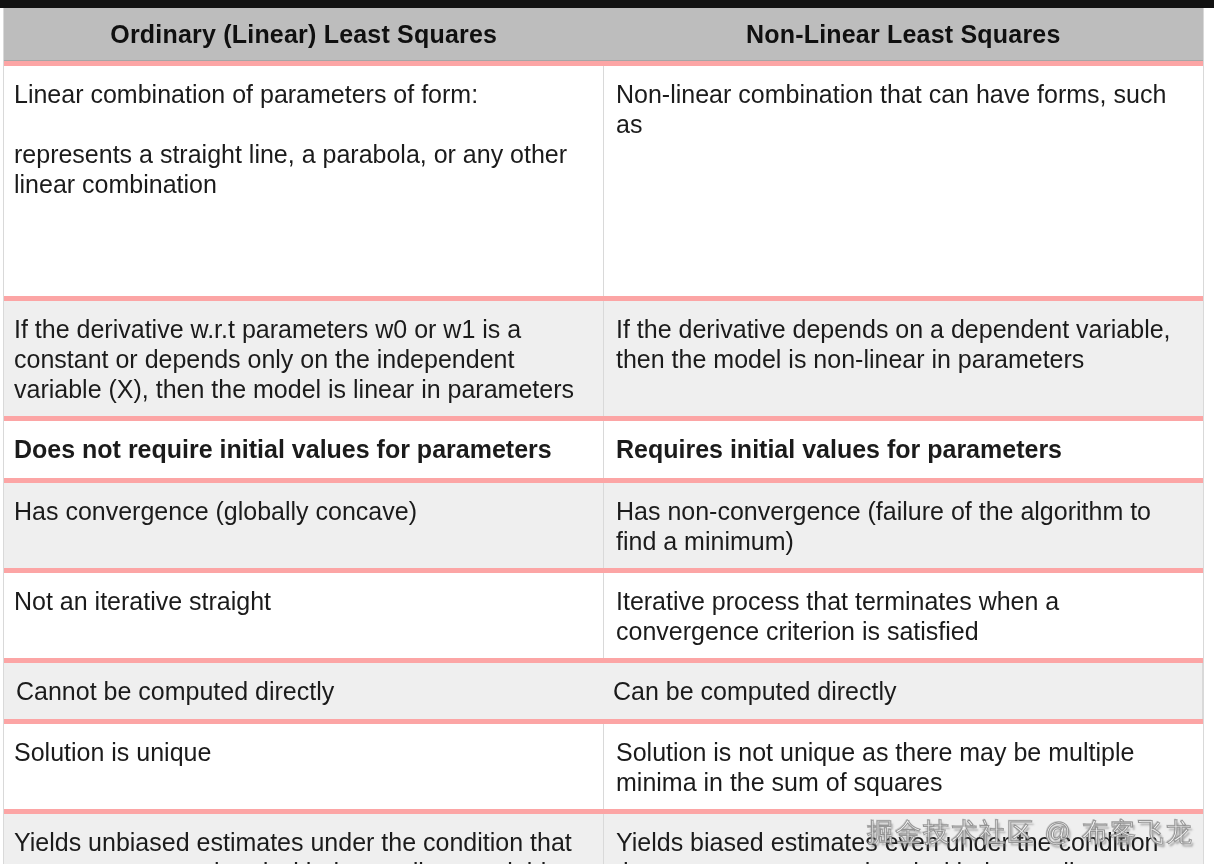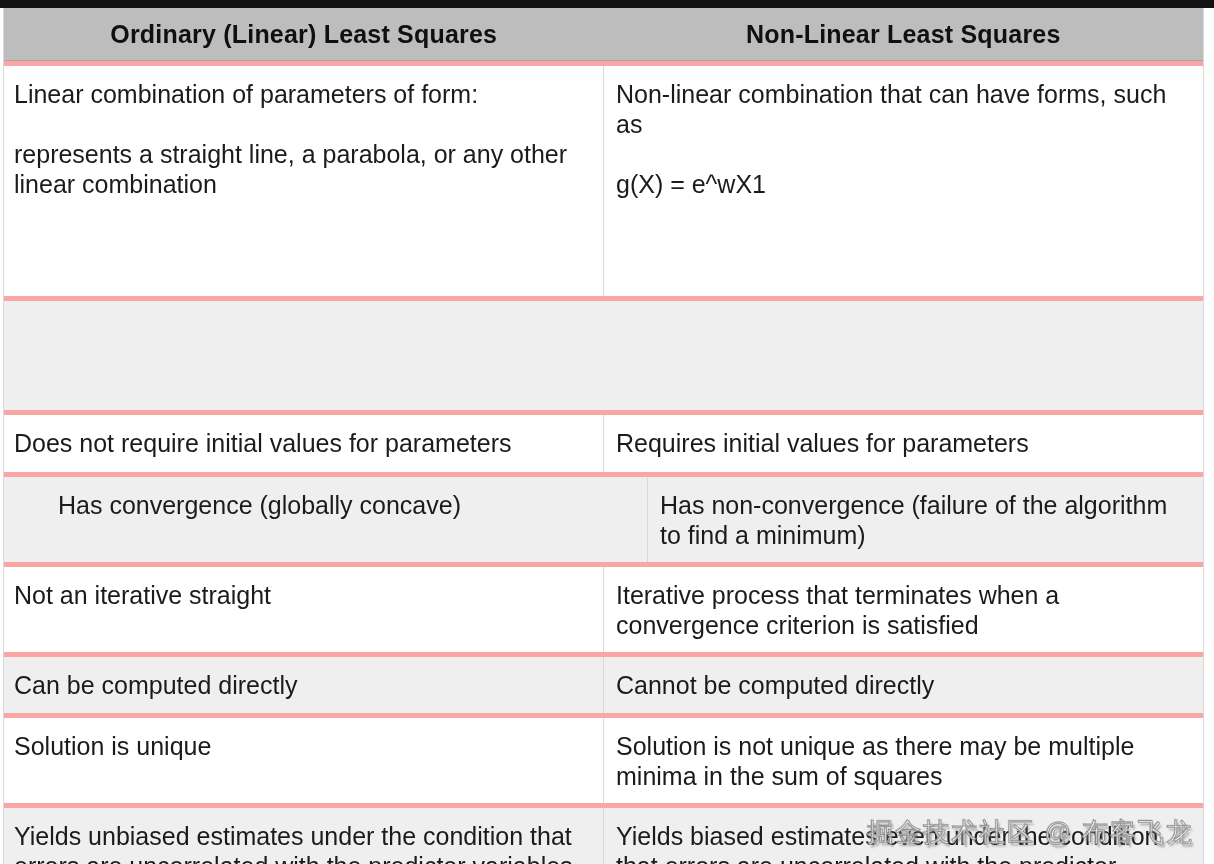--- a/index.html
+++ b/index.html
@@ -69,22 +69,22 @@
   }
   .cell-right {
     flex: 1;
     padding-left: 12px;
   }
   .cell p { margin: 0 0 30px 0; }
   .cell p:last-child { margin-bottom: 0; }
   
   .r1 { min-height: 230px; }
   .r2 { min-height: 109px; }
-  .r3 { min-height: 57px;  }
-  .r4 { min-height: 79px; padding-left: 44px;  }
+  .r3 { min-height: 57px; font-weight: bold;  }
+  .r4 { min-height: 79px;  }
   .r5 { min-height: 80px;  }
   .r6 { min-height: 56px;  }
   .r7 { min-height: 80px; justify-content: center;  }
   .r8 { min-height: 109px; }
   .watermark {
     position: absolute;
     right: 20px;
     bottom: 14px;
     font-size: 26px;
     font-weight: normal;
@@ -110,25 +110,30 @@
       <div class="header-cell">Non-Linear Least Squares</div>
     </div>
 
     <div class="row plain r1">
       <div class="cell cell-left">
         <p>Linear combination of parameters of form:</p>
         <p>represents a straight line, a parabola, or any other linear combination</p>
       </div>
       <div class="cell cell-right">
         <p>Non-linear combination that can have forms, such as</p>
-        <p>g(X) = e^wX1</p>
       </div>
     </div>
 
     <div class="row shade r2">
+      <div class="cell cell-left">
+        <p>If the derivative w.r.t parameters w0 or w1 is a constant or depends only on the independent variable (X), then the model is linear in parameters</p>
+      </div>
+      <div class="cell cell-right">
+        <p>If the derivative depends on a dependent variable, then the model is non-linear in parameters</p>
+      </div>
     </div>
 
     <div class="row plain r3">
       <div class="cell cell-left">
         <p>Does not require initial values for parameters</p>
       </div>
       <div class="cell cell-right">
         <p>Requires initial values for parameters</p>
       </div>
     </div>
@@ -145,25 +150,25 @@
     <div class="row plain r5">
       <div class="cell cell-left">
         <p>Not an iterative straight</p>
       </div>
       <div class="cell cell-right">
         <p>Iterative process that terminates when a convergence criterion is satisfied</p>
       </div>
     </div>
 
     <div class="row shade r6">
+      <div class="cell cell-right">
+        <p>Cannot be computed directly</p>
+      </div>
       <div class="cell cell-left">
         <p>Can be computed directly</p>
-      </div>
-      <div class="cell cell-right">
-        <p>Cannot be computed directly</p>
       </div>
     </div>
 
     <div class="row plain r7">
       <div class="cell cell-left">
         <p>Solution is unique</p>
       </div>
       <div class="cell cell-right">
         <p>Solution is not unique as there may be multiple minima in the sum of squares</p>
       </div>

